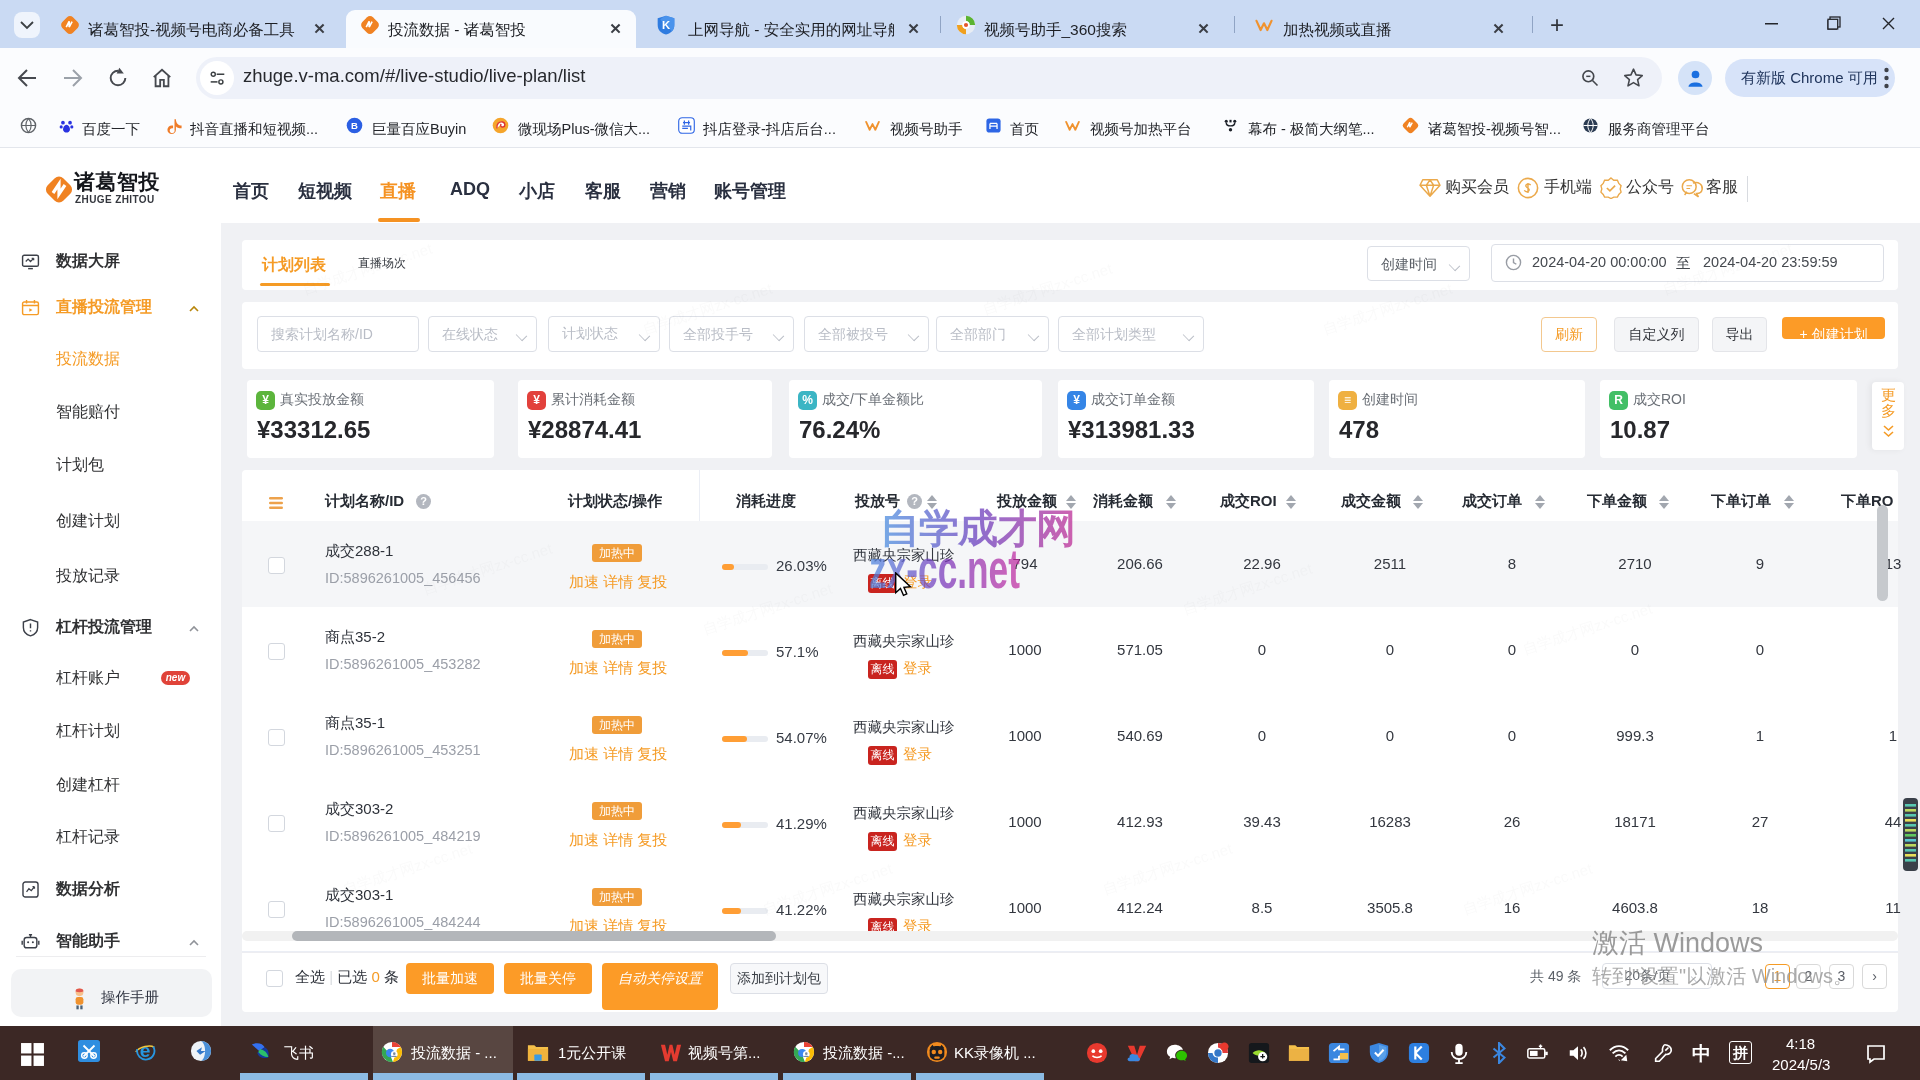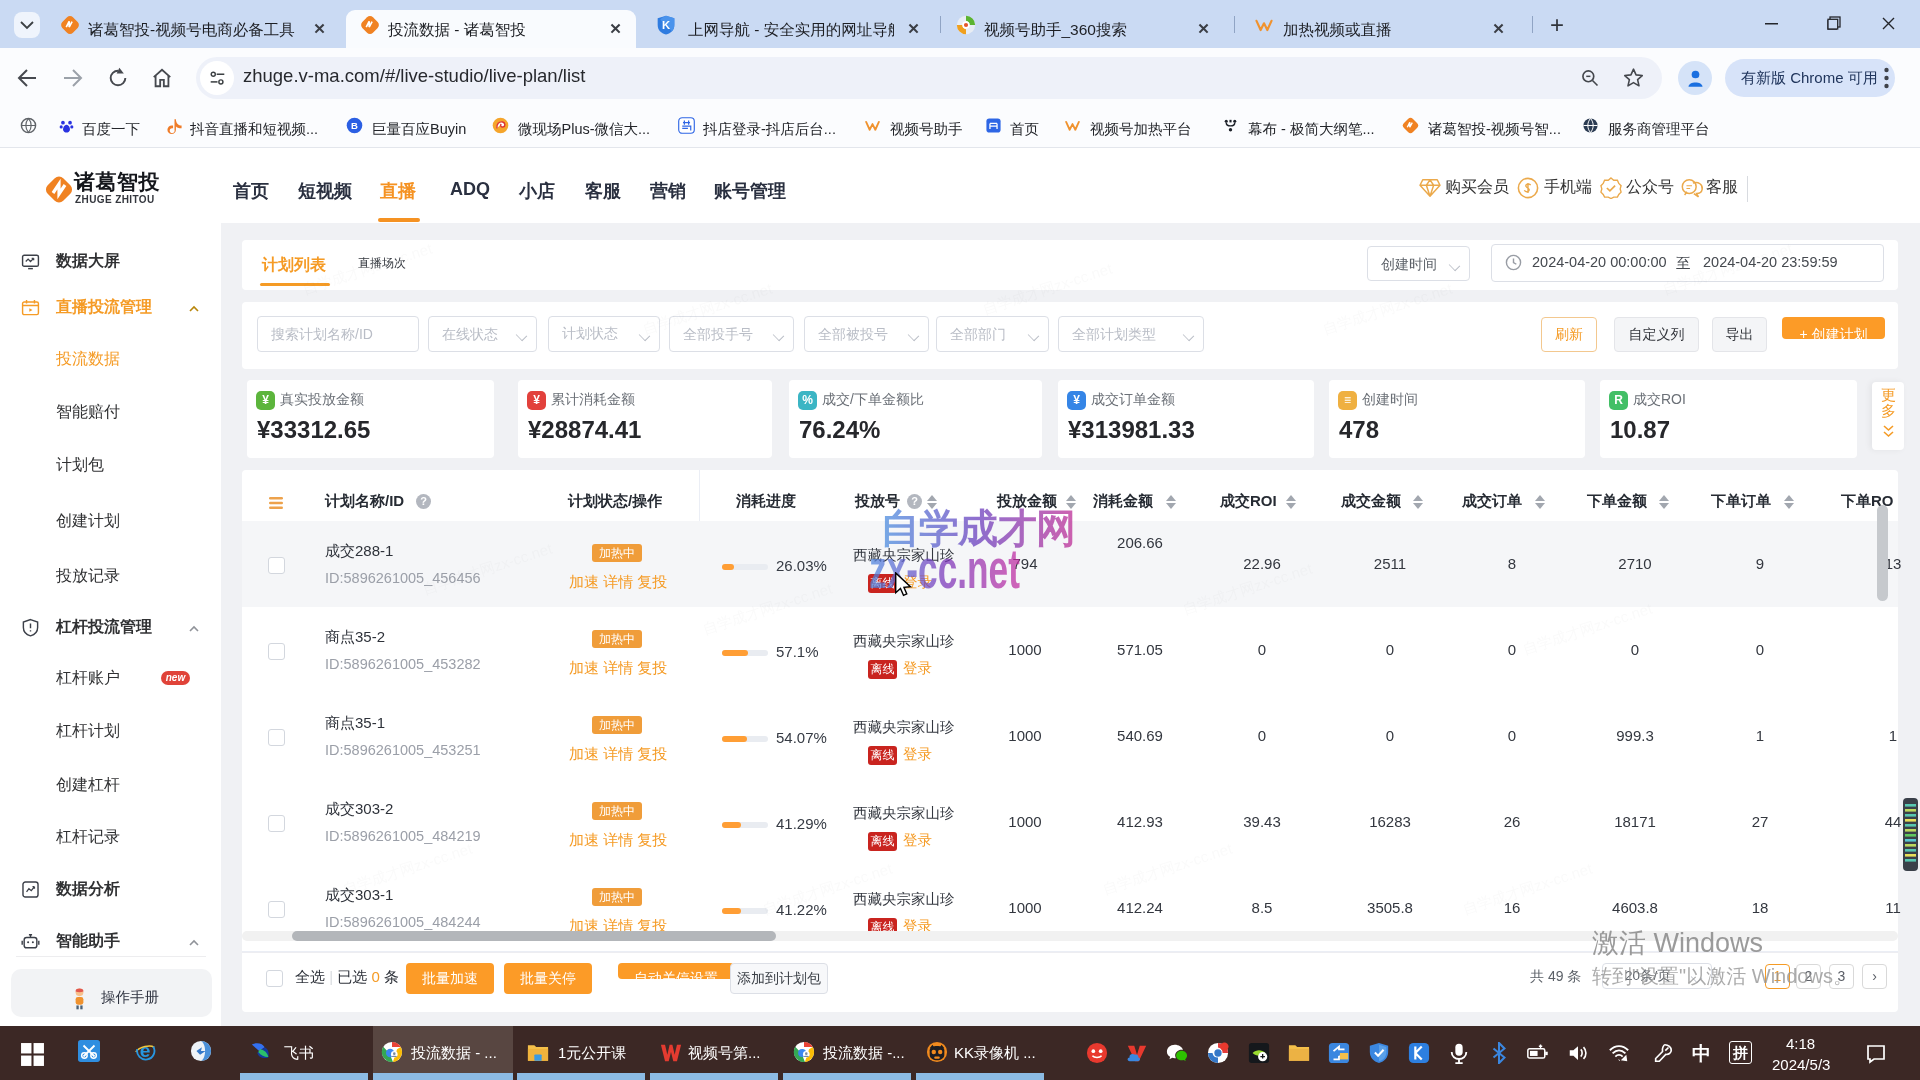--- a/index.html
+++ b/index.html
@@ -450,21 +450,21 @@
     <div class="a badge" style="top:544px">加热中</div>
     <div class="a rlink" style="left:569px;top:573px">加速 详情 复投</div>
     <div class="a ptrack" style="top:564px">
       <div class="pfill" style="width:12px"></div>
     </div>
     <div class="a ppct" style="top:557px">26.03%</div>
     <div class="a acct" style="top:546px">西藏央宗家山珍</div>
     <div class="a offb" style="top:574px">离线</div>
     <div class="a login" style="top:573px">登录</div>
     <div class="a num" style="left:1025px;top:555px">794</div>
-    <div class="a num" style="left:1140px;top:534px">206.66</div>
+    <div class="a num" style="left:1140px;top:555px">206.66</div>
     <div class="a num" style="left:1262px;top:555px">22.96</div>
     <div class="a num" style="left:1390px;top:555px">2511</div>
     <div class="a num" style="left:1512px;top:555px">8</div>
     <div class="a num" style="left:1635px;top:555px">2710</div>
     <div class="a num" style="left:1760px;top:555px">9</div>
     <div class="a num" style="left:1893px;top:555px">13</div>
     <div class="a" style="left:242px;top:607px;width:1656px;height:86px;background:#fff"></div>
     <div class="a rsep" style="top:693px"></div>
     <div class="a cbx" style="left:268px;top:643px"></div>
     <div class="a rowtitle" style="top:628px">商点35-2</div>
@@ -572,21 +572,21 @@
     <rect y="47" width="11" height="2.6" fill="#57c7b0"></rect>
     <rect y="52" width="11" height="2.6" fill="#e8e05a"></rect>
     <rect y="57" width="11" height="2.6" fill="#57c7b0"></rect>
 </svg>
 
 <div class="a" style="left:242px;top:952px;width:1656px;height:1px;background:#ededf1;"></div>
 <div class="a cbx" style="left:266px;top:970px;"></div>
 <div class="a" style="left:295px;top:968px;font-size:15px;color:#2f333b;">全选 <span style="color:#d9dce0">|</span> 已选 <span style="color:#f59b25">0</span> 条</div>
 <div class="a obtn" style="left:406px;top:963px;width:88px;height:31px;line-height:31px;">批量加速</div>
 <div class="a obtn" style="left:504px;top:963px;width:88px;height:31px;line-height:31px;">批量关停</div>
-<div class="a obtn" style="left:618px;top:963px;width:116px;height:16px;line-height:31px;">自动关停设置</div>
+<div class="a obtn" style="left:602px;top:963px;width:116px;height:47px;line-height:31px;font-style:italic;">自动关停设置</div>
 <div class="a" style="left:730px;top:963px;width:98px;height:31px;background:#f7f8fa;border:1px solid #dcdfe6;border-radius:4px;color:#3a3f46;font-size:14px;text-align:center;line-height:29px;">添加到计划包</div>
 <div class="a" style="left:1530px;top:968px;font-size:14px;color:#5c6168;">共 49 条</div>
 <div class="a sel" style="left:1602px;top:963px;width:110px;height:26px;line-height:24px;color:#5c6168;font-size:13.5px;padding-left:22px;">20条/页<span class="car" style="top:9px"></span></div>
 <div class="a pg" style="left:1765px;border-color:#f59b25;color:#f59b25;">1</div>
 <div class="a pg" style="left:1796px;">2</div>
 <div class="a pg" style="left:1829px;">3</div>
 <div class="a pg" style="left:1862px;">›</div>
 
 <div class="a" style="left:880px;top:501px;font-size:40px;font-weight:700;letter-spacing:-1px;background:linear-gradient(90deg,rgba(74,144,224,.75),rgba(106,62,190,.75),rgba(190,45,150,.75));-webkit-background-clip:text;background-clip:text;color:transparent;text-align:right;">自学成才网</div>
 <div class="a" style="left:869px;top:536px;font-size:56px;font-weight:700;transform:scaleX(.63);transform-origin:0 0;background:linear-gradient(90deg,rgba(74,134,224,.72),rgba(120,50,185,.72),rgba(194,41,159,.72));-webkit-background-clip:text;background-clip:text;color:transparent;">zx-cc.net</div>

